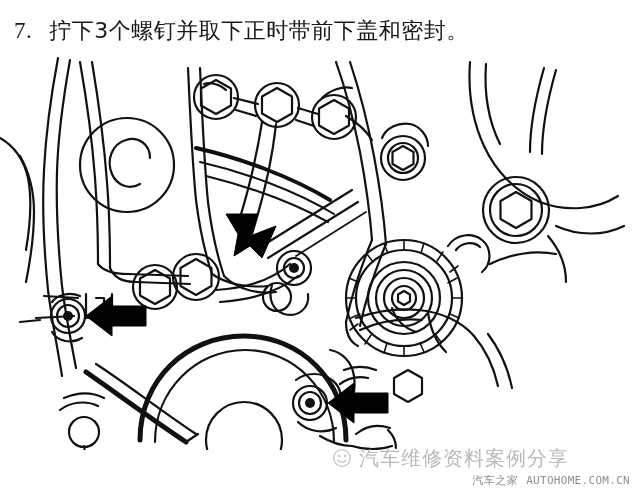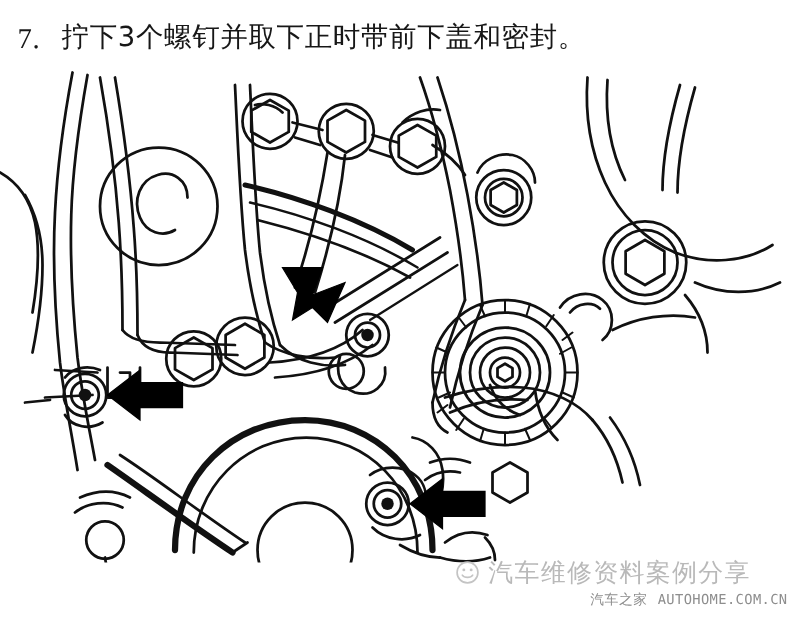--- a/index.html
+++ b/index.html
@@ -72,21 +72,21 @@
     position: absolute;
     right: 8px;
     top: 446px;
     width: 300px;
     text-align: right;
     user-select: none;
   }
   .watermark-main {
     display: flex;
     align-items: center;
-    justify-content: center;
+    justify-content: flex-start;
     gap: 7px;
     color: #b9b9b9;
     font-family: "DejaVu Sans", "Liberation Sans", sans-serif;
     font-size: 20px;
     letter-spacing: 1px;
     line-height: 24px;
   }
   .watermark-badge {
     width: 20px;
     height: 20px;

